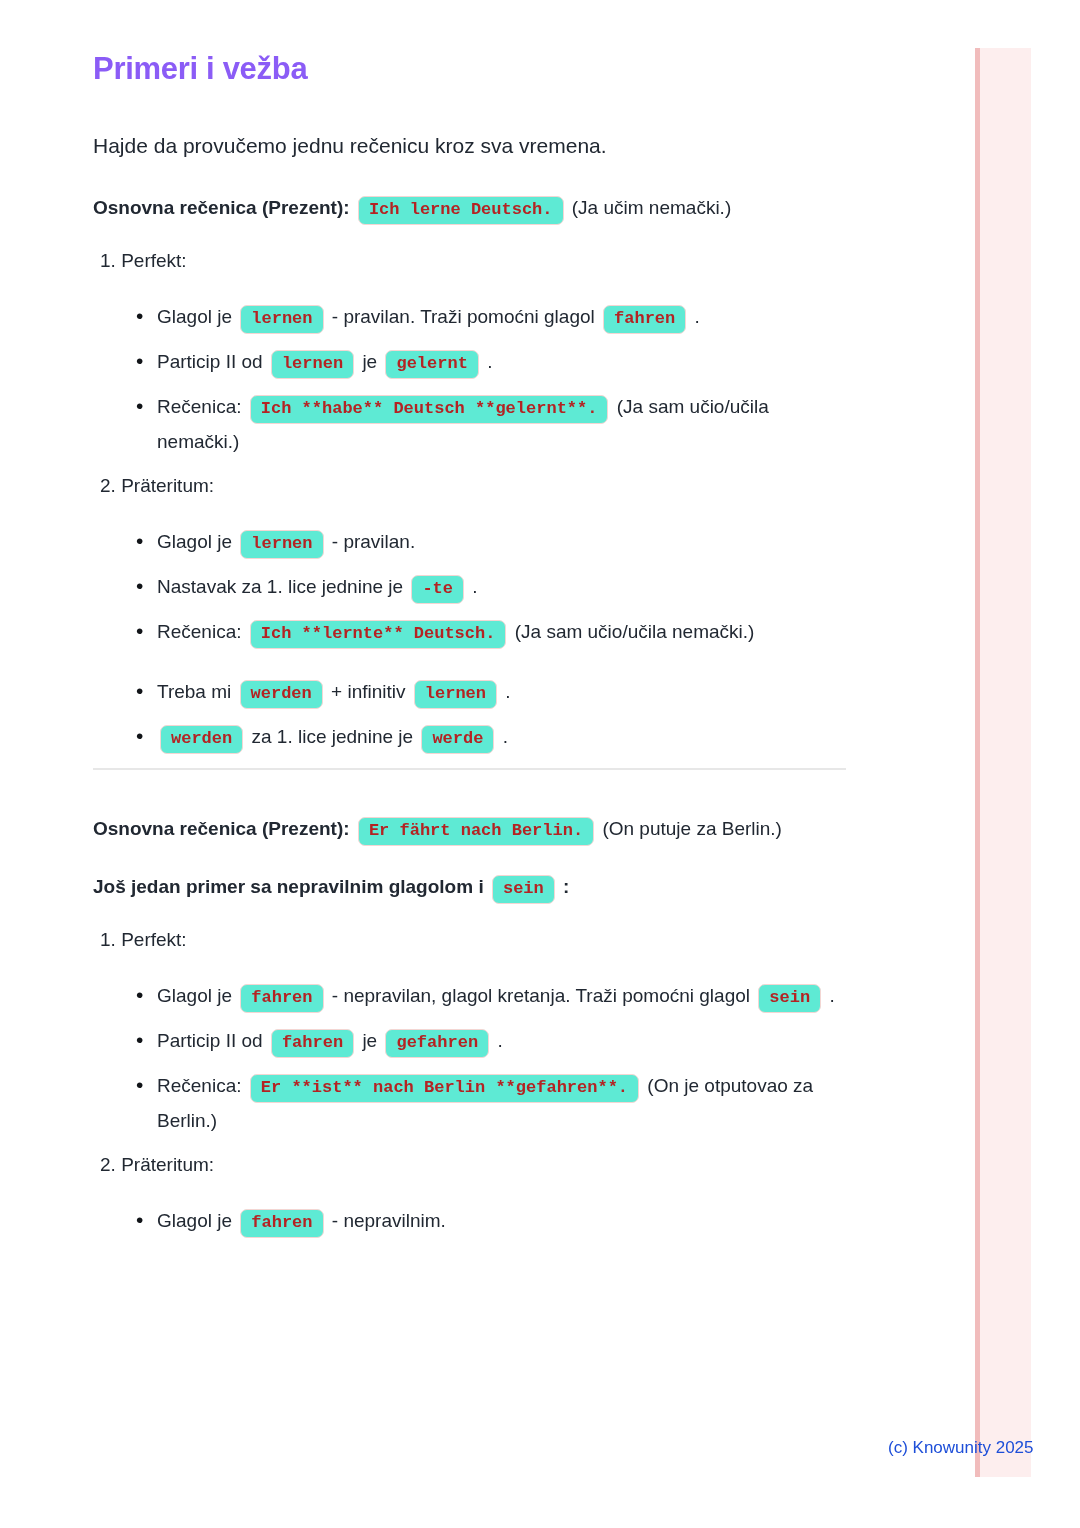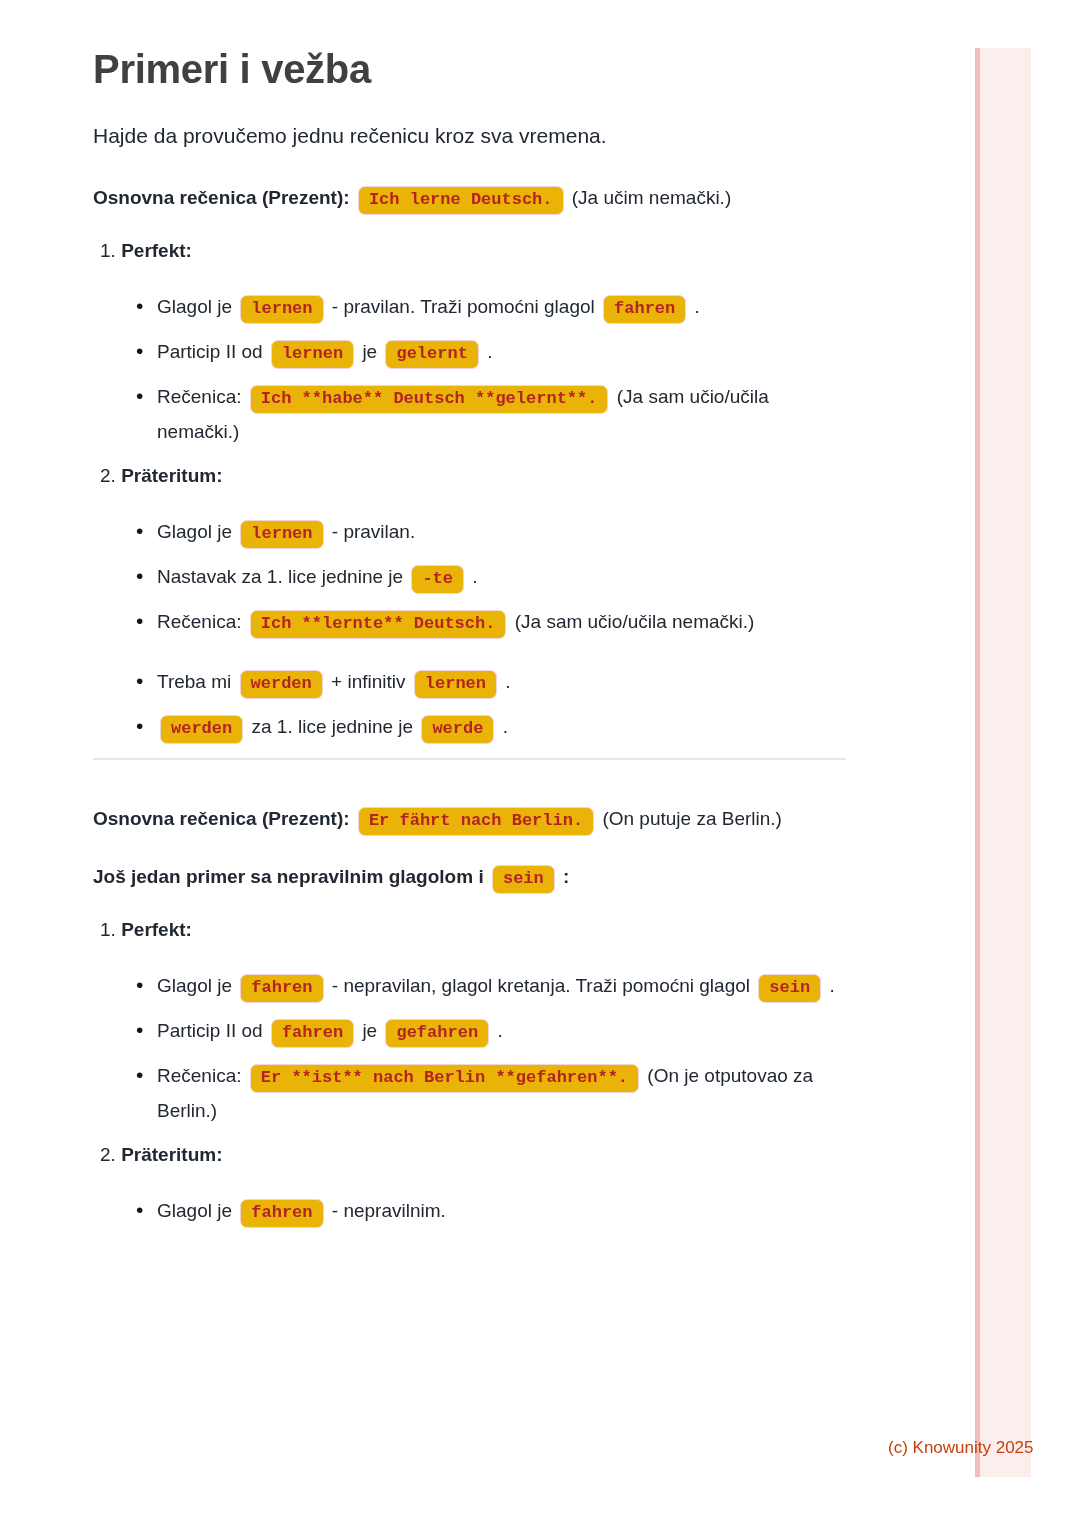--- a/index.html
+++ b/index.html
@@ -26,59 +26,59 @@
     background: #fdeeee;
     border-left: 5px solid #f1bcbc;
     z-index: 1;
   }
 
   .footer {
     position: absolute;
     top: 1438px;
     left: 888px;
     font-size: 17px;
-    color: #c2410c;
+    color: #1d4ed8;
     z-index: 2;
     white-space: nowrap;
   }
 
   main.doc {
     position: absolute;
     left: 93px;
     top: 52px;
     width: 753px;
     z-index: 0;
     font-size: 19px;
   }
 
   h1.title {
-    margin: 0 0 36px 0;
-    font-size: 40px;
+    margin: 0 0 46px 0;
+    font-size: 31px;
     line-height: 34px;
     font-weight: bold;
-    color: #404040;
+    color: #8b5cf6;
     letter-spacing: -0.3px;
   }
 
   p.intro {
     margin: 0 0 31px 0;
     line-height: 27px;
     font-size: 21px;
   }
 
   .para {
     margin: 0 0 22px 0;
     line-height: 36px;
     font-size: 19px;
   }
   .para.justify { text-align: justify; }
 
   .chip {
     display: inline-block;
-    background: #eab308;
+    background: #5eead4;
     border: 1px solid #f3d6d3;
     border-radius: 7px;
     padding: 2px 10px 3px 10px;
     margin: 0 3px;
     font-family: "Liberation Mono", monospace;
     font-weight: bold;
     font-size: 17px;
     line-height: 22px;
     color: #b42323;
     white-space: pre;
@@ -90,21 +90,21 @@
     margin: 0;
     padding: 0 0 0 7px;
   }
   ol.section > li { margin-bottom: 14px; }
   .sec-line {
     display: block;
     line-height: 26px;
     font-size: 19px;
   }
   .sec-num { font-weight: normal; }
-  .sec-line strong { font-weight: bold; }
+  .sec-line strong { font-weight: normal; }
 
   ul.bullets {
     list-style: none;
     margin: 25px 0 0 0;
     padding: 0 0 0 57px;
   }
   ul.bullets > li {
     position: relative;
     margin: 0 0 10px 0;
     line-height: 35px;

